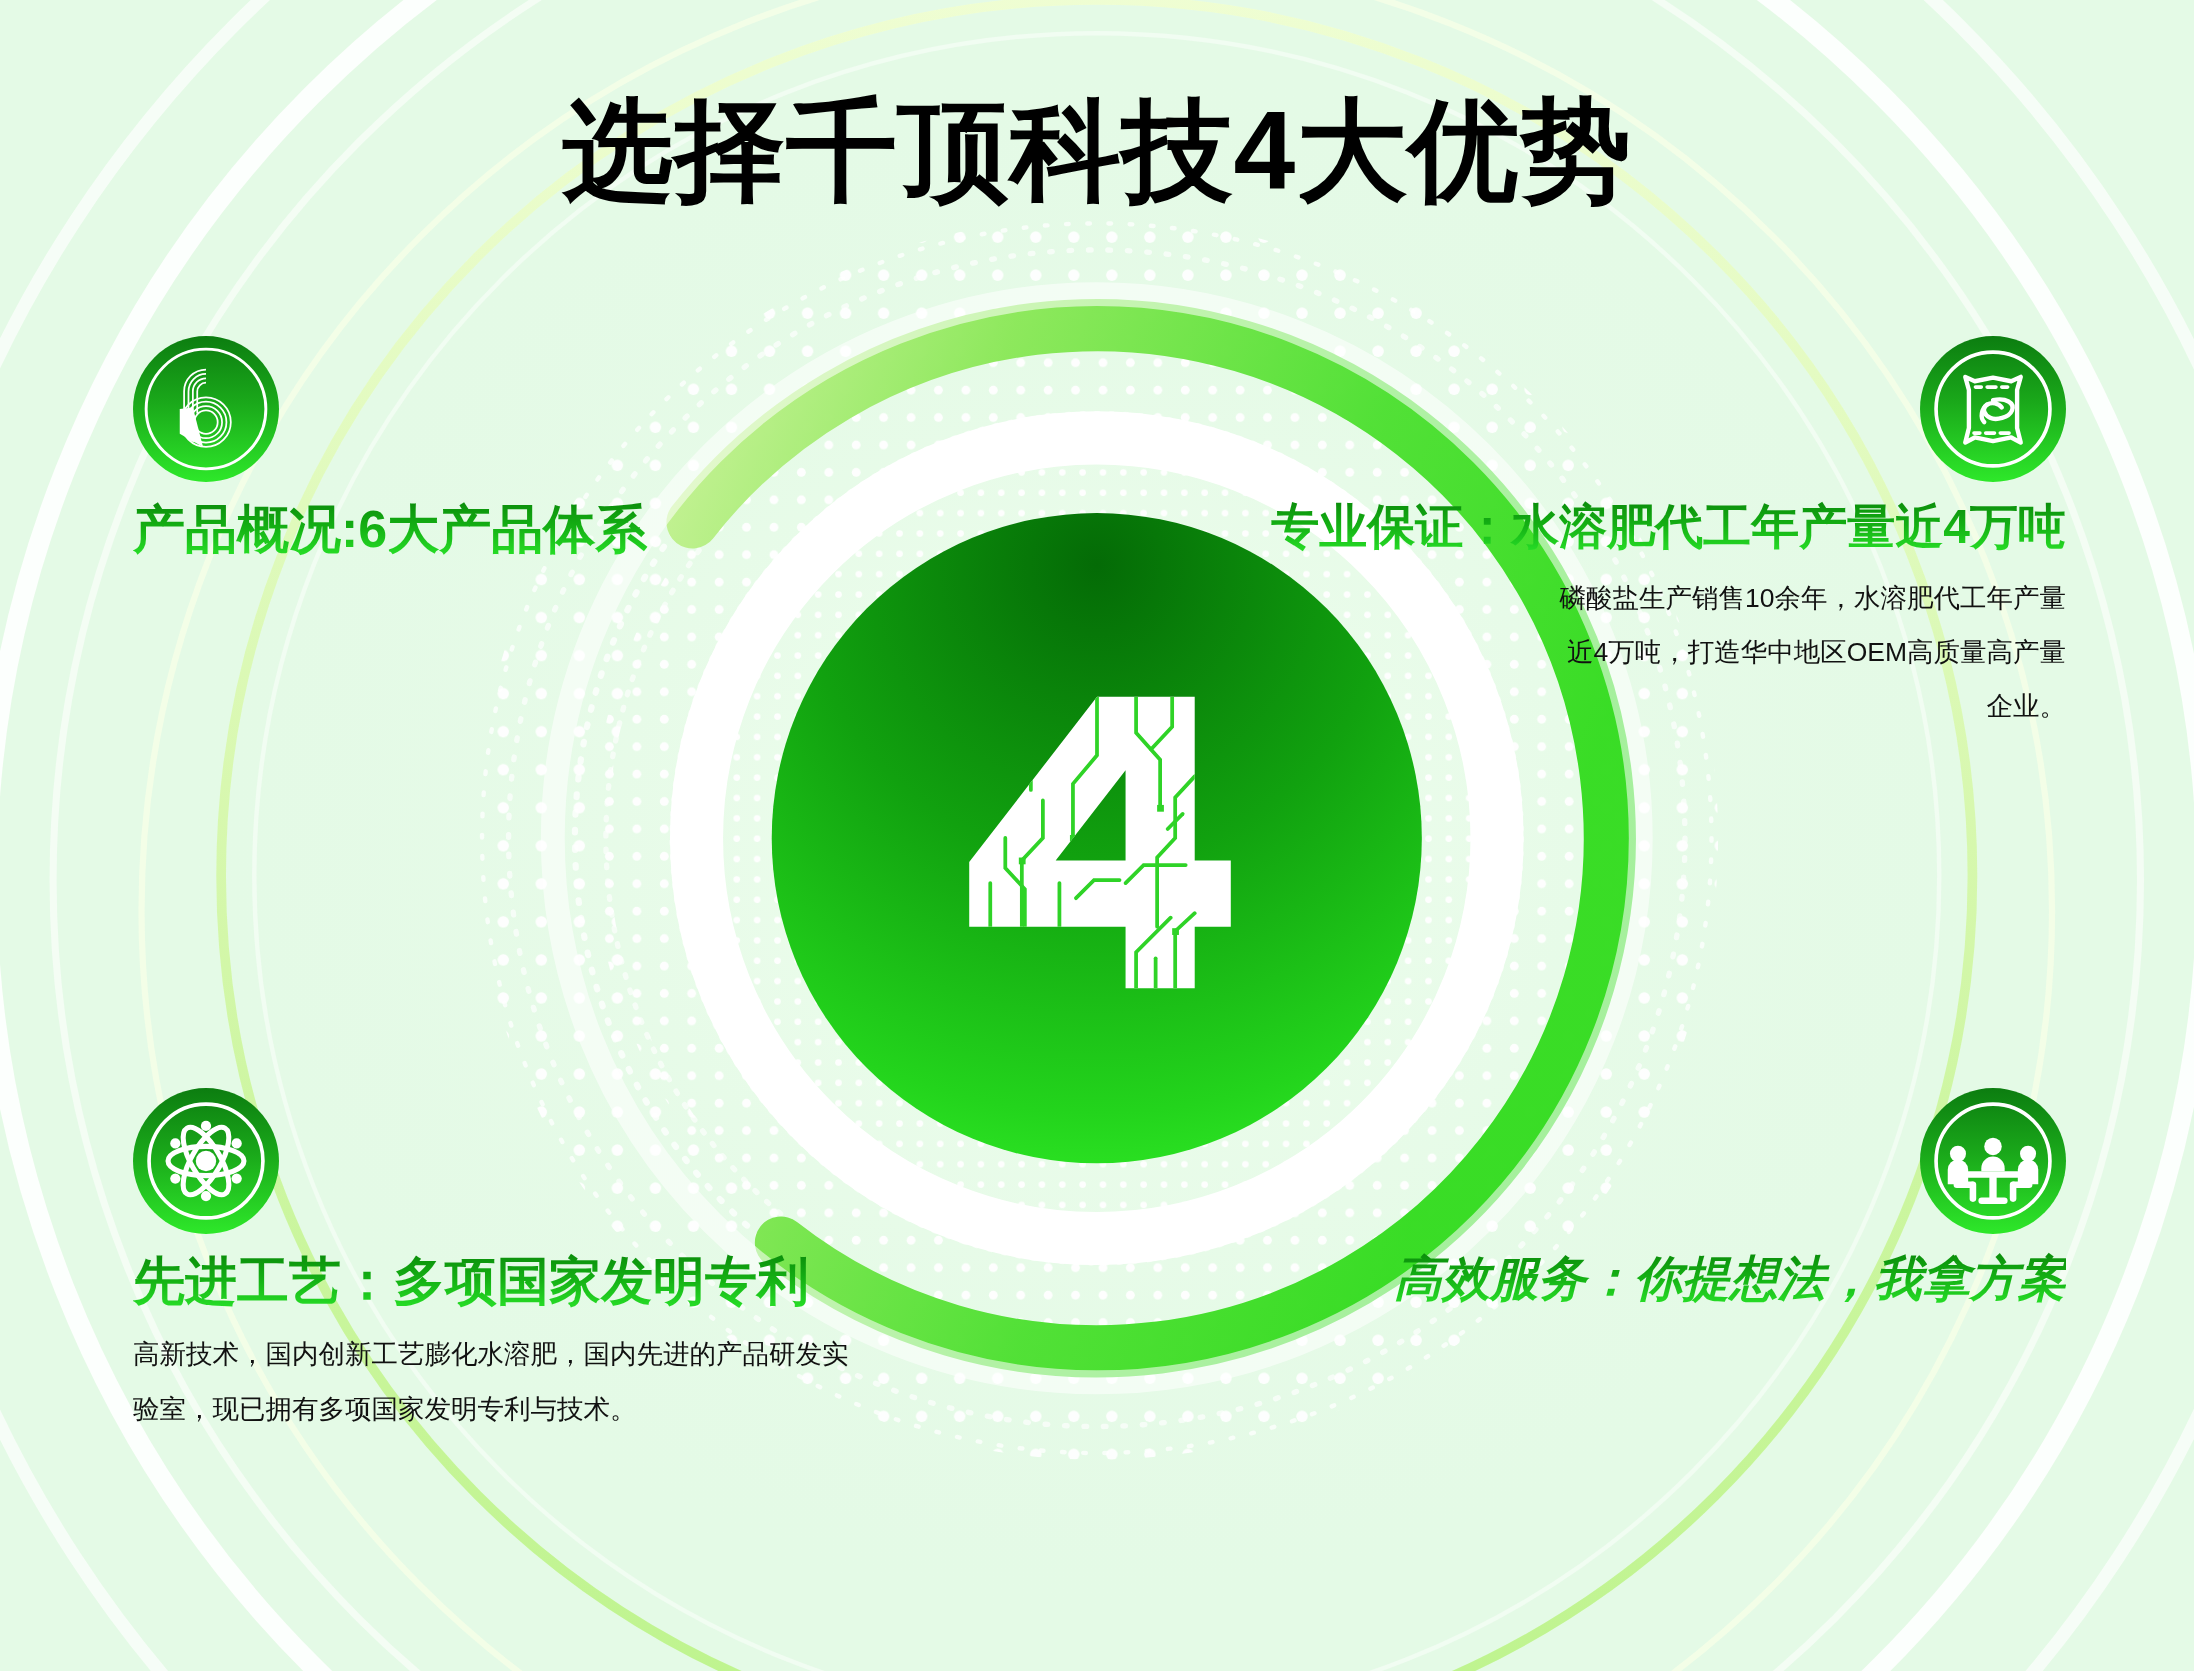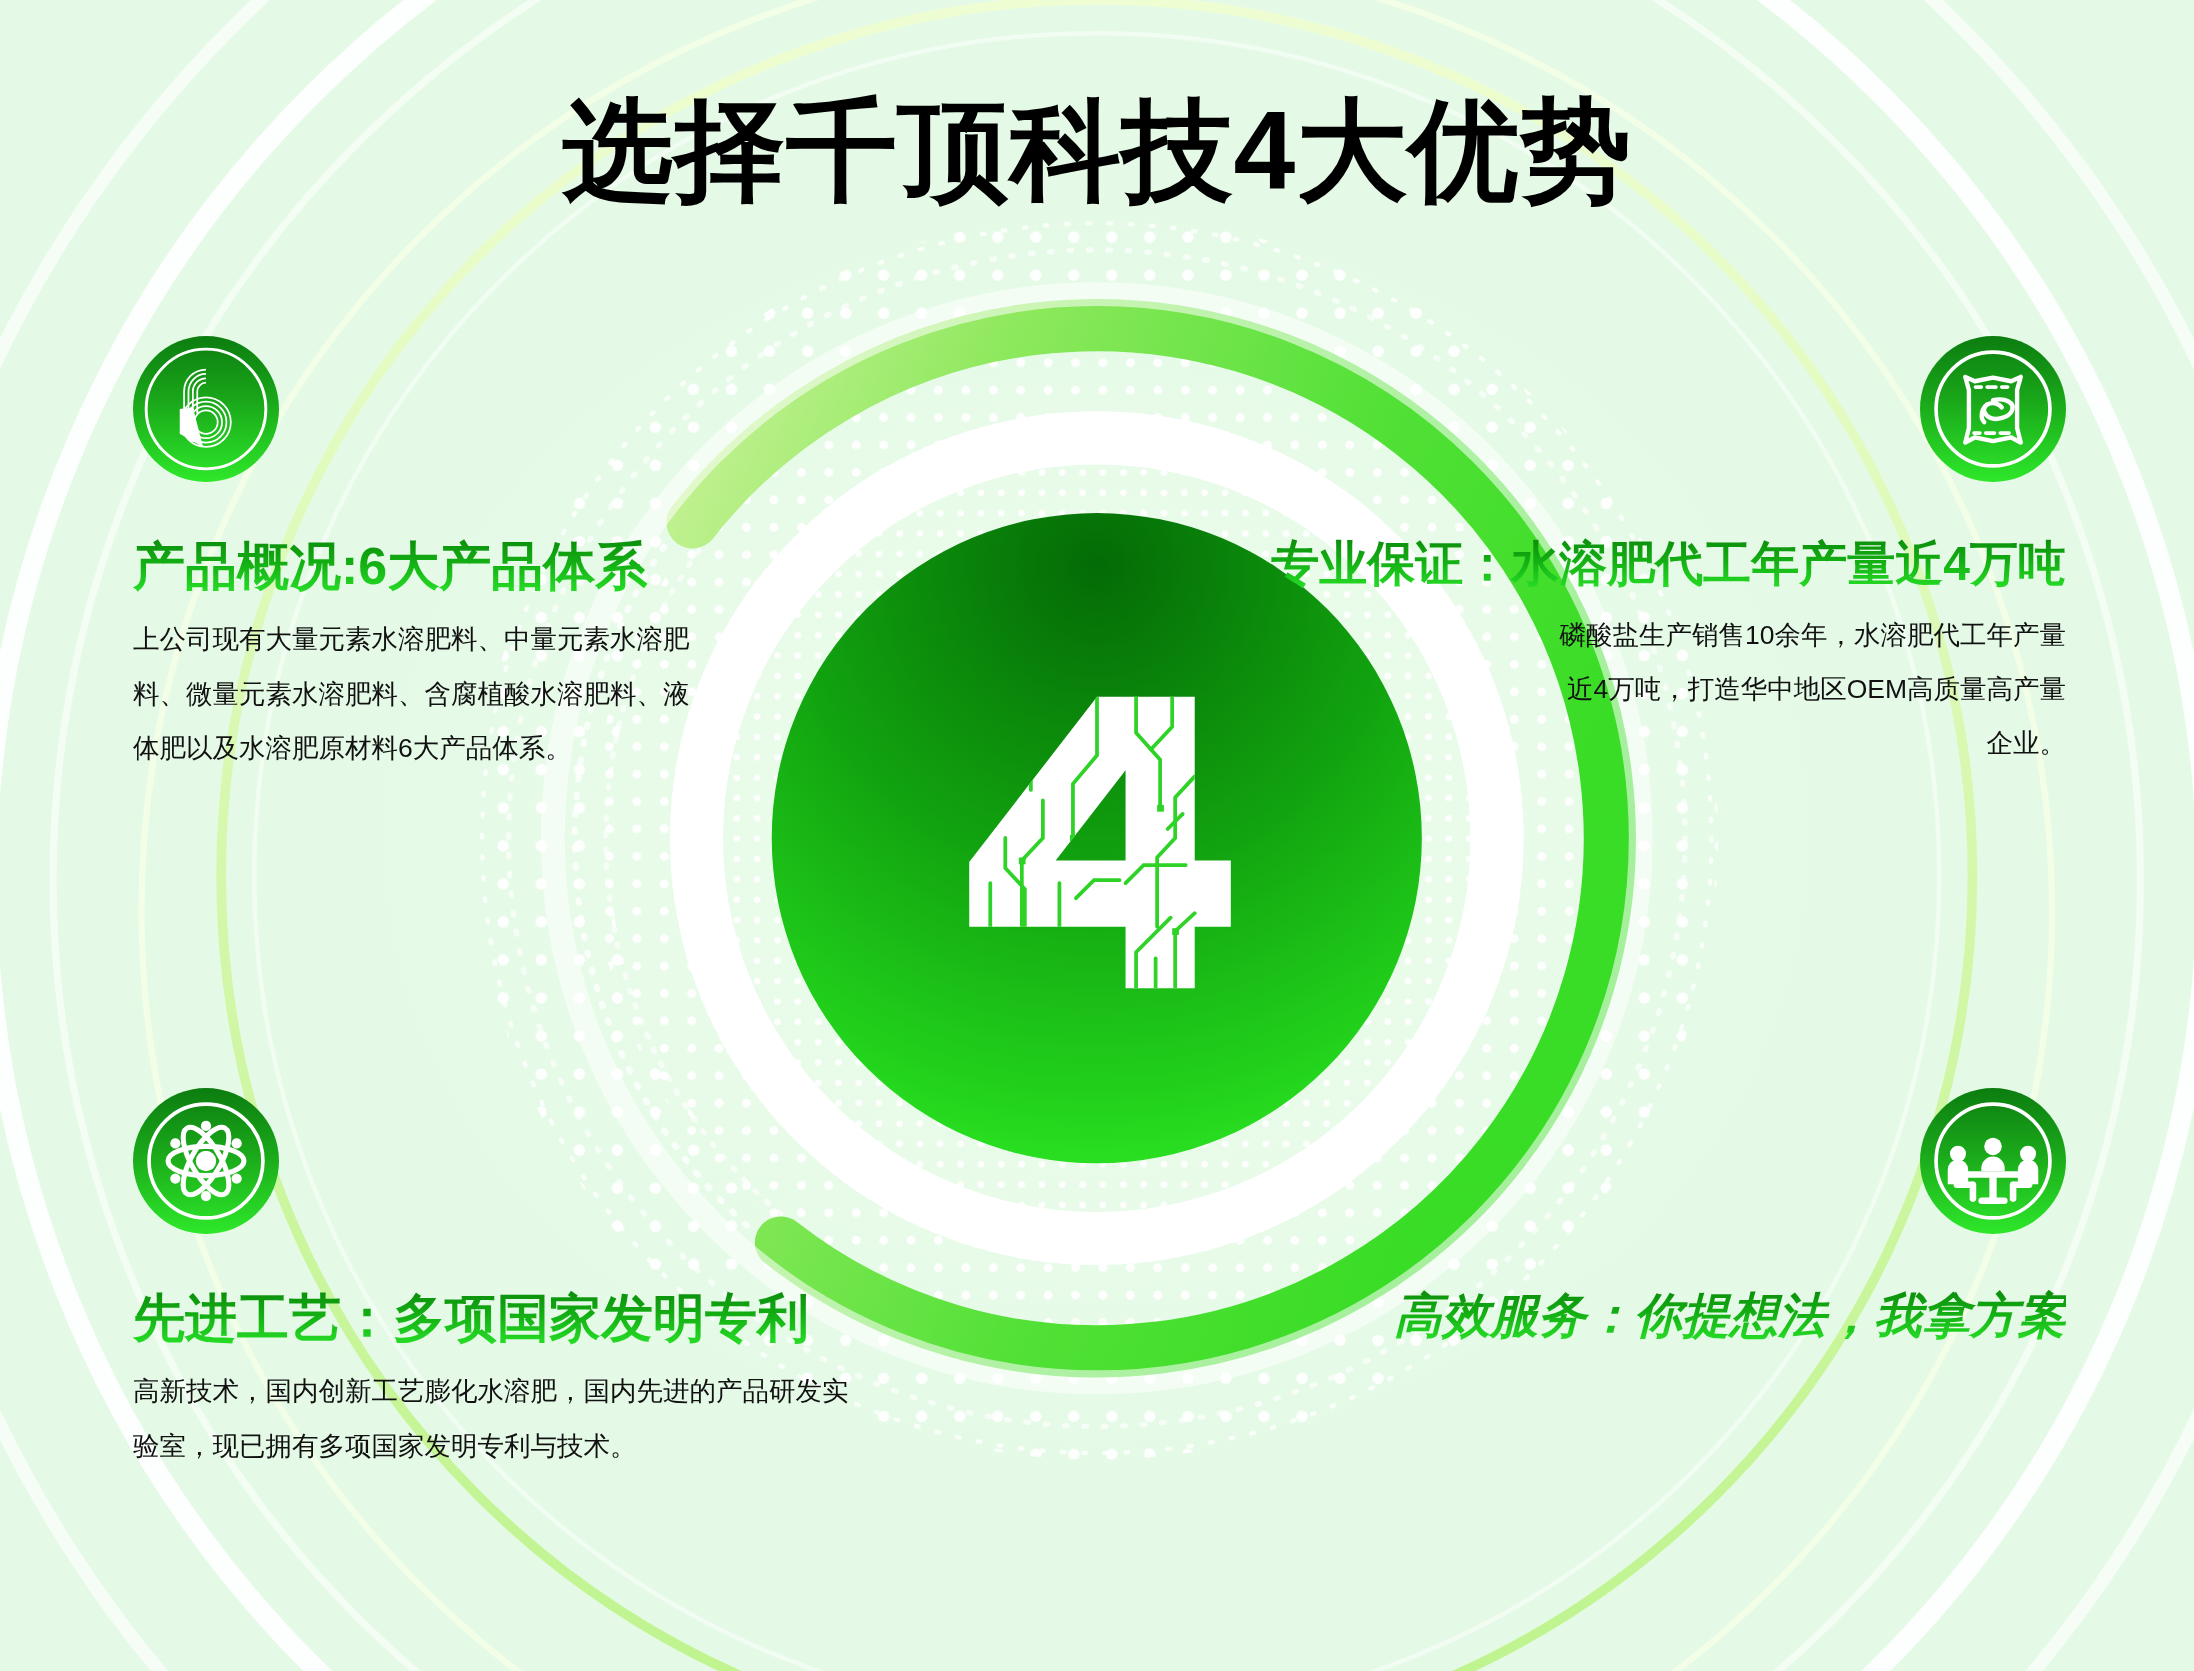--- a/index.html
+++ b/index.html
@@ -61,21 +61,21 @@
     border-radius: 50%;
     background: linear-gradient(180deg, #0c7d10 0%, #1aa81a 45%, #2ee82a 100%);
     display: block;
     position: relative;
   }
   .quad.tr .badge, .quad.br .badge { margin-left: auto; }
 
   .badge svg { position: absolute; inset: 0; width: 100%; height: 100%; }
 
   .quad-heading {
-    margin-top: 54px;
+    margin-top: 17px;
     font-size: 52px;
     font-weight: 700;
     line-height: 1.18;
     white-space: nowrap;
     background: linear-gradient(180deg, #0a8a0a 0%, #14b014 46%, #2ae52a 100%);
     -webkit-background-clip: text;
     background-clip: text;
     color: transparent;
     -webkit-text-fill-color: transparent;
   }
@@ -265,21 +265,20 @@
           <circle cx="100" cy="118" r="34"></circle>
           <circle cx="100" cy="118" r="28"></circle>
           <circle cx="100" cy="118" r="22"></circle>
           <circle cx="100" cy="118" r="16"></circle>
         </g>
         <path d="M 66 110 L 66 130 A 34 34 0 0 0 84 146 L 70 100 Z" fill="#ffffff" opacity="0.95"></path>
         <path d="M 64 100 L 64 134 L 96 152 L 82 98 Z" fill="#ffffff"></path>
       </svg>
     </div>
     <div class="quad-heading">产品概况:6大产品体系</div>
-    <div class="quad-body">上公司现有大量元素水溶肥料、中量元素水溶肥料、微量元素水溶肥料、含腐植酸水溶肥料、液体肥以及水溶肥原材料6大产品体系。</div>
   </div>
 
   <div class="quad tr">
     <div class="badge">
       <svg viewBox="0 0 200 200">
         <circle cx="100" cy="100" r="78" fill="none" stroke="#ffffff" stroke-width="5"></circle>
         <path d="M 62 56 L 75 62 L 100 57 L 125 62 L 138 56
                  L 133 74 L 133 126 L 138 146 L 125 139 L 100 144 L 75 139 L 62 146
                  L 67 126 L 67 74 Z" fill="none" stroke="#ffffff" stroke-width="6" stroke-linejoin="round"></path>
         <g stroke="#ffffff" stroke-width="5" stroke-linecap="round">

